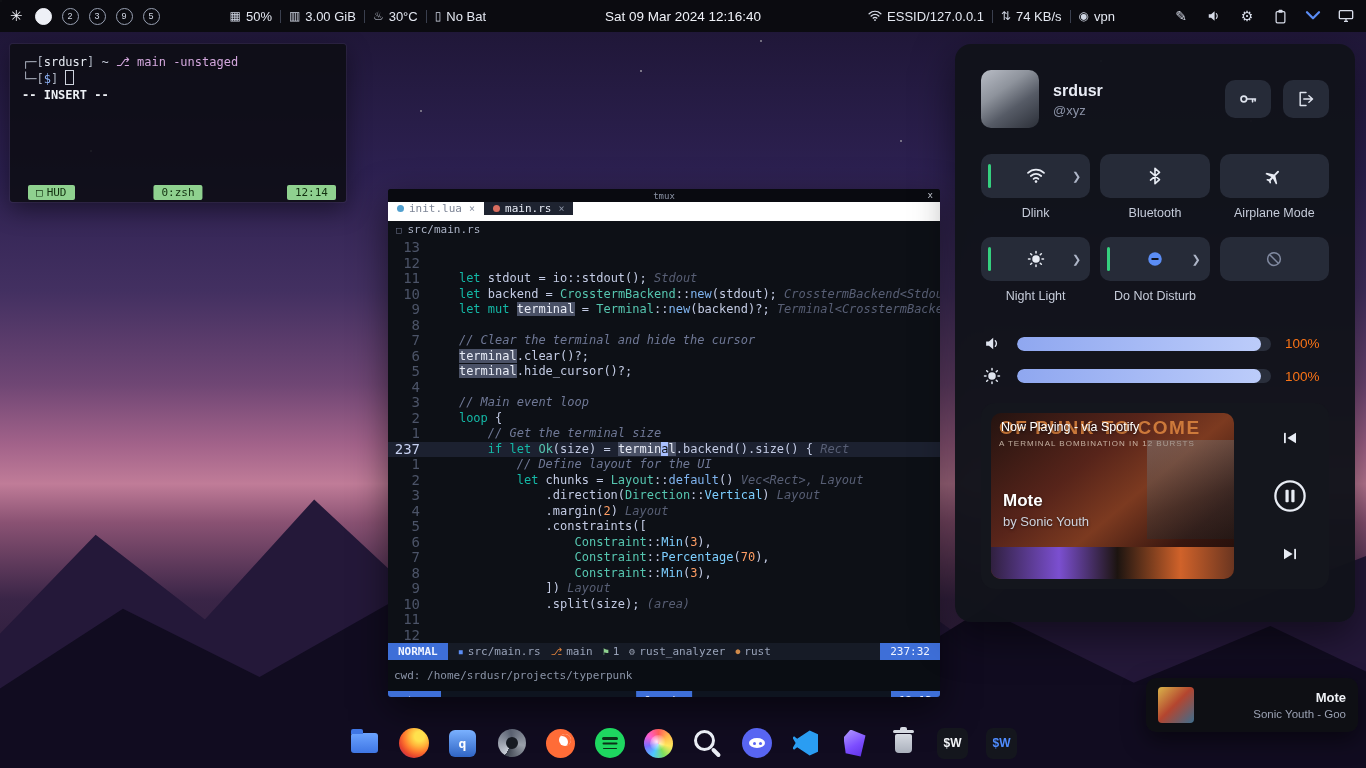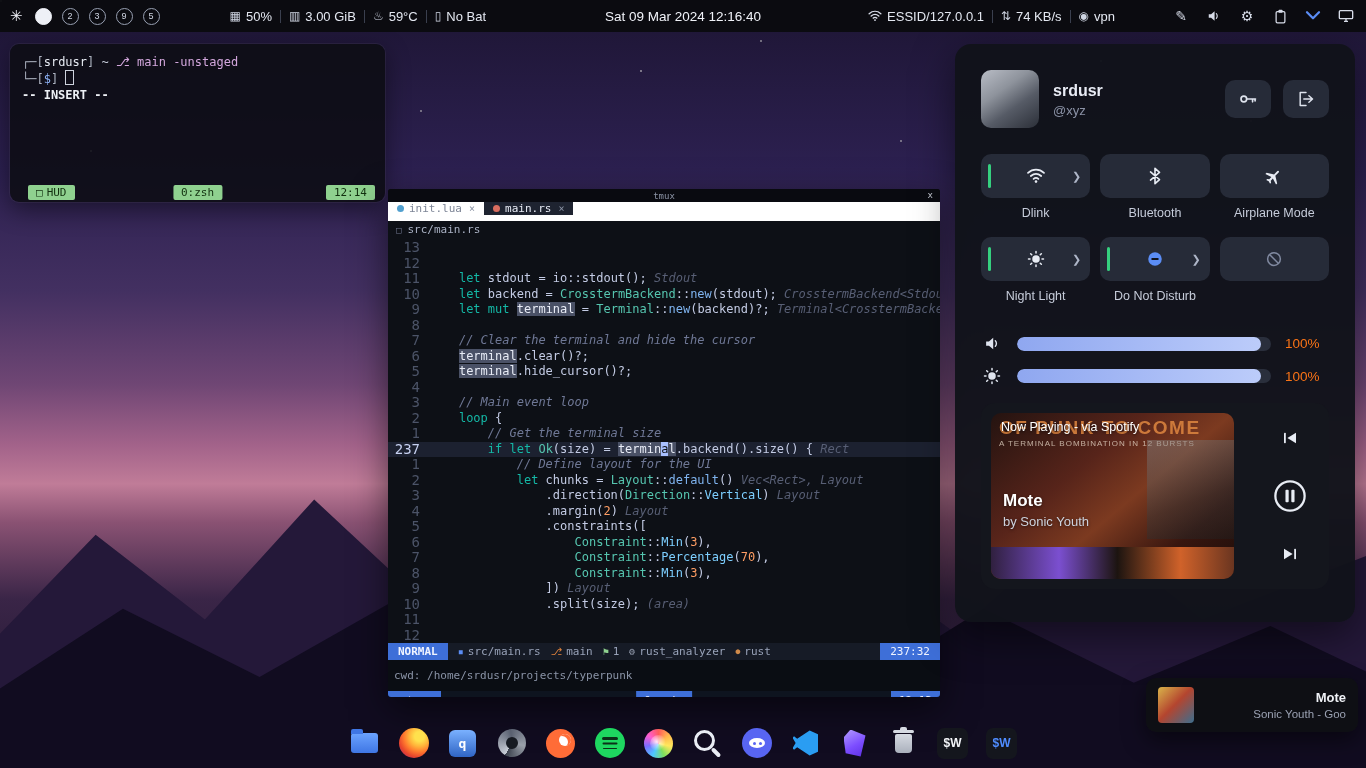--- a/index.html
+++ b/index.html
@@ -29,22 +29,22 @@
   .sic{font-size:12px;color:#cfd5e2}
   .sep{width:1px;height:13px;background:#3a3f4e}
   .clock{position:absolute;left:50%;transform:translateX(-50%);font-weight:normal;font-size:13.5px;color:#f0f2f8}
   .tb-right{margin-left:auto;gap:8px}
   .net-item{display:flex;align-items:center;gap:5px}
   .tb-tray{margin-left:44px;gap:13px}
   .tray-ic{display:flex;align-items:center;justify-content:center;width:20px;height:20px;color:#d7dce8;font-size:14px}
   .tray-ic svg{display:block}
   .tray-ic.accent{color:#5b8df5}
   
-  .term{position:absolute;left:10px;top:44px;width:375px;height:158px;background:rgba(12,12,19,.88);
-        border-radius:9px;font-family:"DejaVu Sans Mono",monospace;font-size:12px;color:#d8dce6;
+  .term{position:absolute;left:10px;top:44px;width:336px;height:158px;background:rgba(12,12,19,.88);
+        border-radius:3px;font-family:"DejaVu Sans Mono",monospace;font-size:12px;color:#d8dce6;
         box-shadow:0 0 0 1px rgba(255,255,255,.05),0 8px 24px rgba(0,0,0,.45);z-index:20}
   .term-body{padding:10px 12px;line-height:16px}
   .tl{white-space:pre}
   .term-bar{position:absolute;left:0;right:0;bottom:0;height:20px;display:flex;align-items:center}
   .pill{background:#8fd18f;color:#12300f;font-size:11px;line-height:15px;padding:0 8px;border-radius:2px;
         display:flex;align-items:center;gap:4px;font-family:"DejaVu Sans Mono",monospace}
   .pill.hud{margin-left:18px}
   .pill.center{position:absolute;left:50%;transform:translateX(-50%)}
   .pill.right{margin-left:auto;margin-right:10px}
   
@@ -205,21 +205,21 @@
       <span>50%</span>
     </span>
     <span class="sep"></span>
     <span class="stat">
       <span class="sic">▥</span>
       <span>3.00 GiB</span>
     </span>
     <span class="sep"></span>
     <span class="stat">
       <span class="sic">♨</span>
-      <span>59°C</span>
+      <span>30°C</span>
     </span>
     <span class="sep"></span>
     <span class="stat">
       <span class="sic">▯</span>
       <span>No Bat</span>
     </span>
   </div>
   <div class="clock">Sat 09 Mar 2024 12:16:40</div>
   <div class="tb-group tb-right">
     <span class="net-item">

